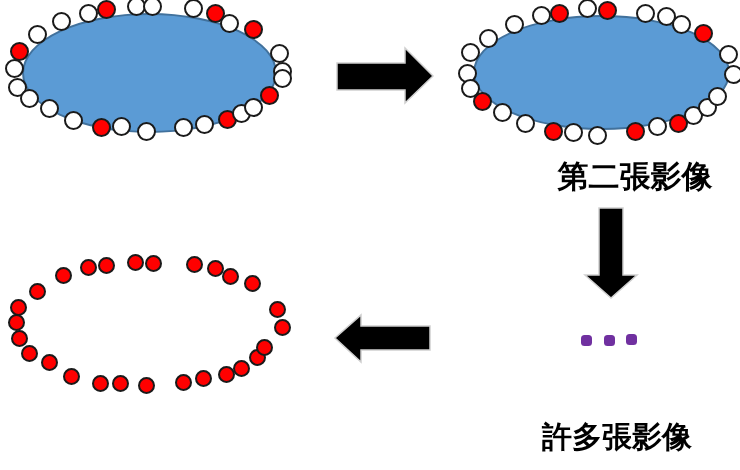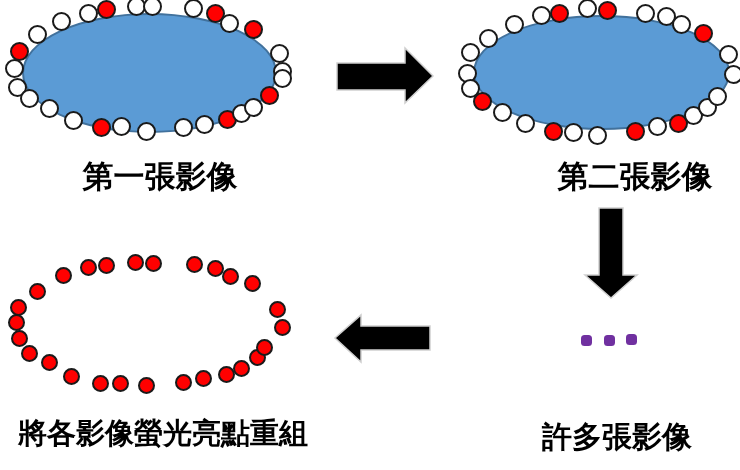--- a/index.html
+++ b/index.html
@@ -141,18 +141,16 @@
       <div class="dot" style="left: 232.5px; top: 359.5px; width: 17px; height: 17px; background: rgb(255, 0, 0); border-radius: 50%; border: 2px solid rgb(26, 26, 26);"></div>
       <div class="dot" style="left: 248.5px; top: 348.5px; width: 17px; height: 17px; background: rgb(255, 0, 0); border-radius: 50%; border: 2px solid rgb(26, 26, 26);"></div>
       <div class="dot" style="left: 255.5px; top: 338.5px; width: 17px; height: 17px; background: rgb(255, 0, 0); border-radius: 50%; border: 2px solid rgb(26, 26, 26);"></div>
       <div class="dot" style="left: 268.5px; top: 300.5px; width: 17px; height: 17px; background: rgb(255, 0, 0); border-radius: 50%; border: 2px solid rgb(26, 26, 26);"></div>
       <div class="dot" style="left: 273.5px; top: 318.5px; width: 17px; height: 17px; background: rgb(255, 0, 0); border-radius: 50%; border: 2px solid rgb(26, 26, 26);"></div>
       <div class="dot" style="left: 580.5px; top: 334.5px; width: 11px; height: 11px; background: rgb(112, 48, 160); border-radius: 32%;"></div>
       <div class="dot" style="left: 603.5px; top: 334.5px; width: 11px; height: 11px; background: rgb(112, 48, 160); border-radius: 32%;"></div>
       <div class="dot" style="left: 625.5px; top: 333.5px; width: 11px; height: 11px; background: rgb(112, 48, 160); border-radius: 32%;"></div>
     </div>
 
-  <div class="fig-label label-img1" style="color: rgb(0, 0, 0);">第一張影像</div>
   <div class="fig-label label-img2" style="color: rgb(0, 0, 0);">第二張影像</div>
-  <div class="fig-label label-recomb" style="color: rgb(0, 0, 0);">將各影像螢光亮點重組</div>
   <div class="fig-label label-many" style="color: rgb(0, 0, 0);">許多張影像</div>
 
 </div>
 
 </body></html>

